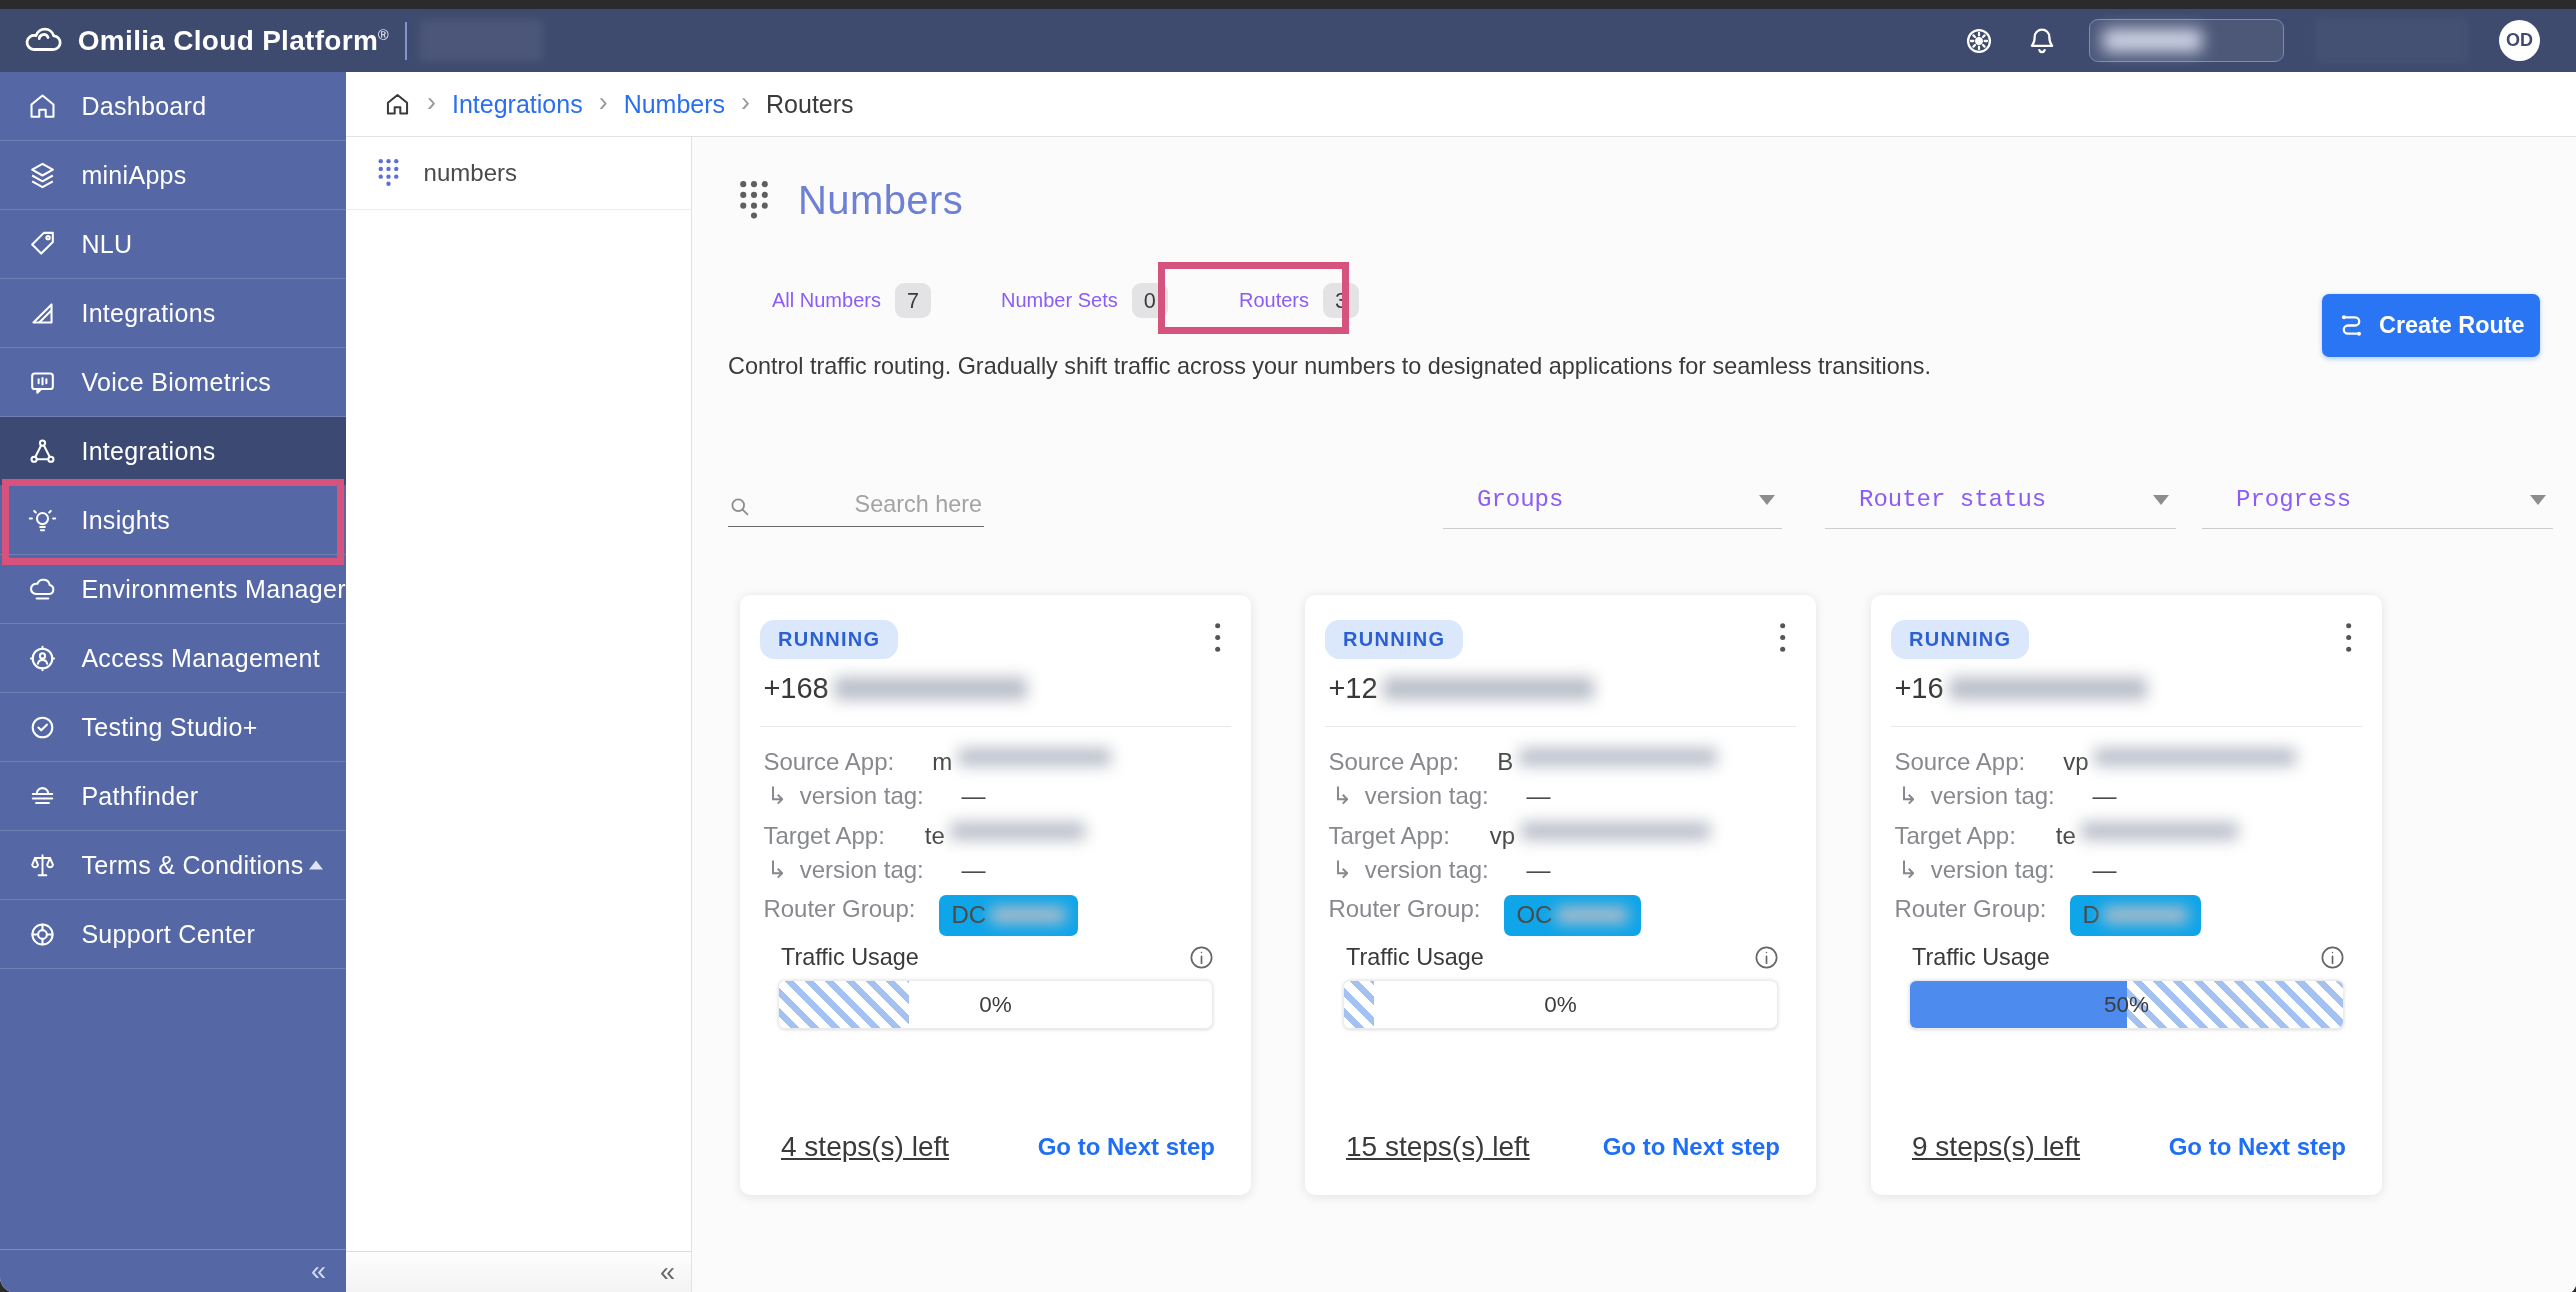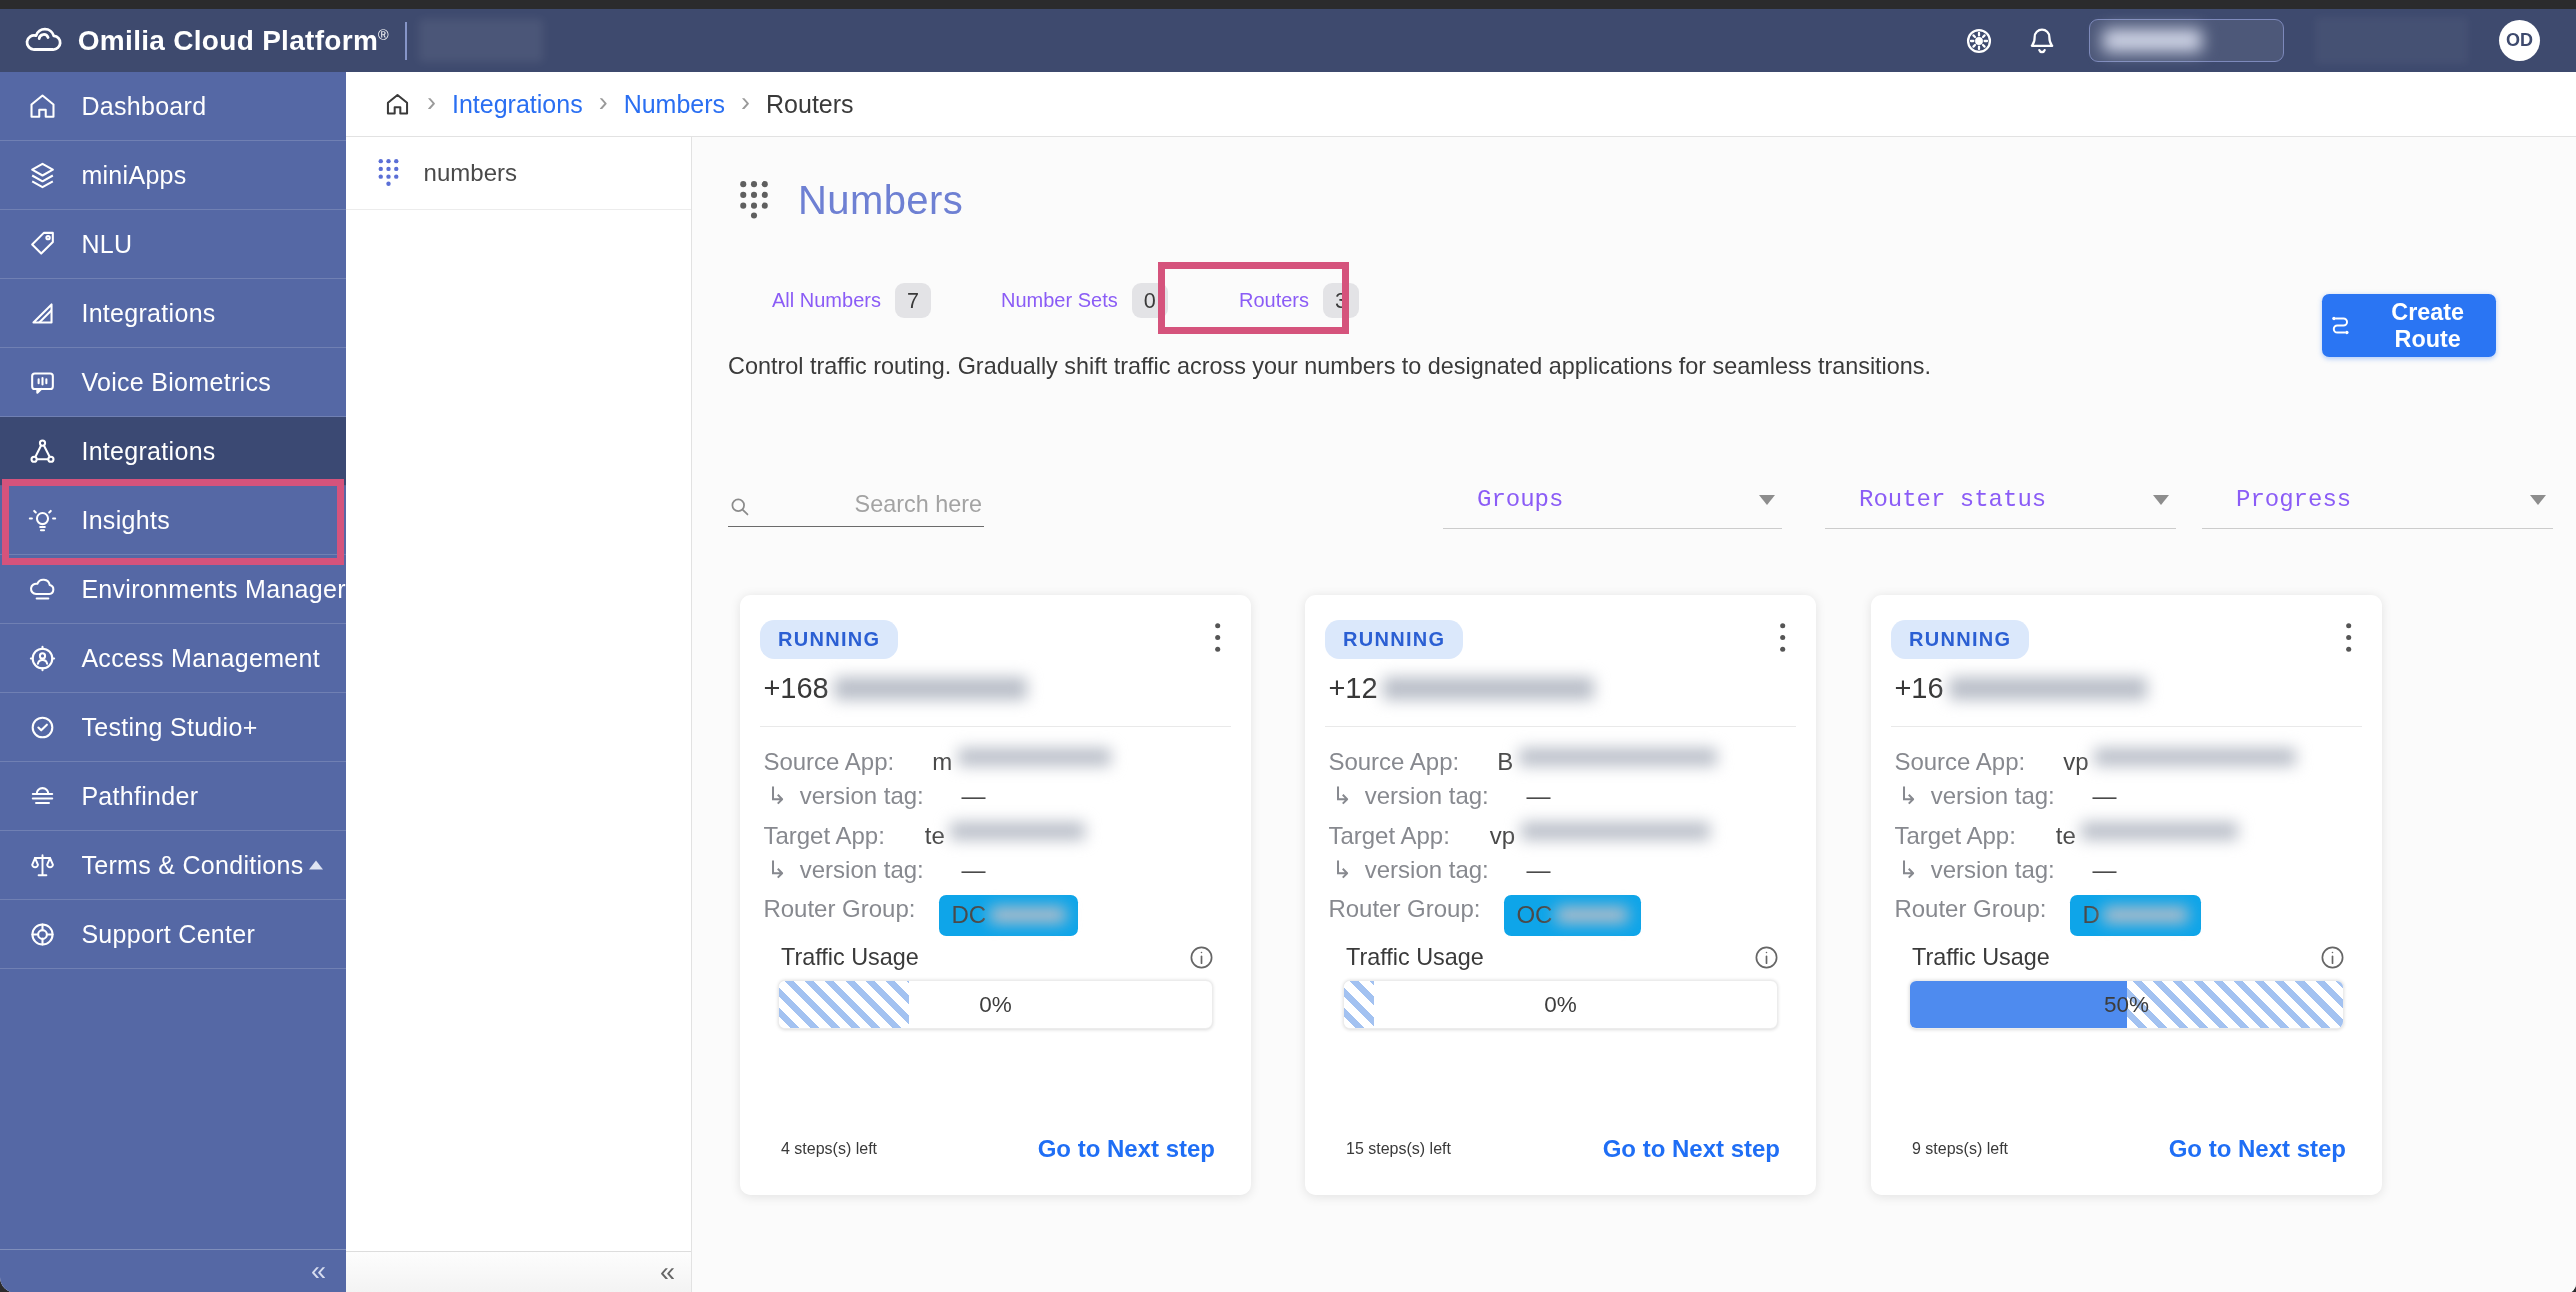--- a/index.html
+++ b/index.html
@@ -63,21 +63,21 @@
   .page-title{font-size:40px;color:#6e80d3;letter-spacing:0.4px;}
 
   .tab{position:absolute;top:142px;height:43px;display:flex;align-items:center;gap:14.4px;cursor:pointer;}
   .tab-label{font-size:20px;color:#8b5cf6;margin-left:44px;}
   .tab-count{background:#e3e3e6;border-radius:9px;padding:4.5px 11.7px;font-size:21.6px;color:#3a3a3a;}
   .tab-all{left:36px;} .tab-sets{left:265px;} .tab-routers{left:503px;}
   .annot-tab{left:466px;top:125px;width:191px;height:72px;}
 
   .page-desc{position:absolute;top:216px;left:36px;font-size:23.4px;color:#3a3a3a;}
 
-  .create-btn{position:absolute;top:157px;left:1630px;width:174px;height:63px;background:#2a75f3;border:none;
+  .create-btn{position:absolute;top:157px;left:1630px;width:218px;height:63px;background:#2a75f3;border:none;
               border-radius:7.2px;color:#fff;font-size:23.4px;font-weight:700;display:flex;align-items:center;
               justify-content:center;gap:12.6px;cursor:pointer;font-family:"Liberation Sans",sans-serif;
               box-shadow:0 1.8px 5.4px rgba(42,117,243,.35);}
   .create-btn svg{width:29px;height:29px;}
 
   .search-wrap{position:absolute;top:340px;left:36px;width:256px;height:50px;border-bottom:1.8px solid #6b6b6b;
                display:flex;align-items:flex-end;gap:9px;padding-bottom:7.2px;box-sizing:border-box;}
   .search-wrap svg{width:23.4px;height:23.4px;color:#8b8b8b;flex:0 0 23.4px;}
   .search-input{border:none;outline:none;background:transparent;font-size:23.4px;color:#444;width:100%;
                 font-family:"Liberation Sans",sans-serif;text-align:right;}
@@ -108,21 +108,21 @@
   .traffic-row{position:absolute;top:349px;left:41px;right:36px;display:flex;align-items:center;justify-content:space-between;}
   .traffic-label{font-size:23.4px;color:#3a3a3a;}
   .info-ico{width:27px;height:27px;color:#666;cursor:pointer;}
   .bar{position:absolute;top:385px;left:38px;right:38px;height:47px;background:#fff;border:0.9px solid #ececec;
        border-radius:7.2px;box-shadow:0 0.9px 3.6px rgba(0,0,0,.14);overflow:hidden;display:flex;}
   .bar-solid{height:100%;background:#4e8bef;}
   .bar-hatch{height:100%;background:repeating-linear-gradient(45deg,#ffffff 0 8px,#a3c2f1 8px 14.4px);}
   .bar-label{position:absolute;left:0;right:0;top:0;bottom:0;display:flex;align-items:center;justify-content:center;
              font-size:22.5px;color:#3d3d3d;}
   .card-foot{position:absolute;bottom:32px;left:41px;right:36px;display:flex;align-items:center;justify-content:space-between;}
-  .steps-left{font-size:16px;color:#3a3a3a;}
+  .steps-left{font-size:28px;color:#3a3a3a;text-decoration:underline;}
   .next-link{font-size:24px;color:#1f6ef5;font-weight:700;cursor:pointer;}
 </style>
 </head>
 <body>
 
 <div class="stage">
 <div class="app">
 
   <div class="topbar">
     <div class="logo-wrap">

